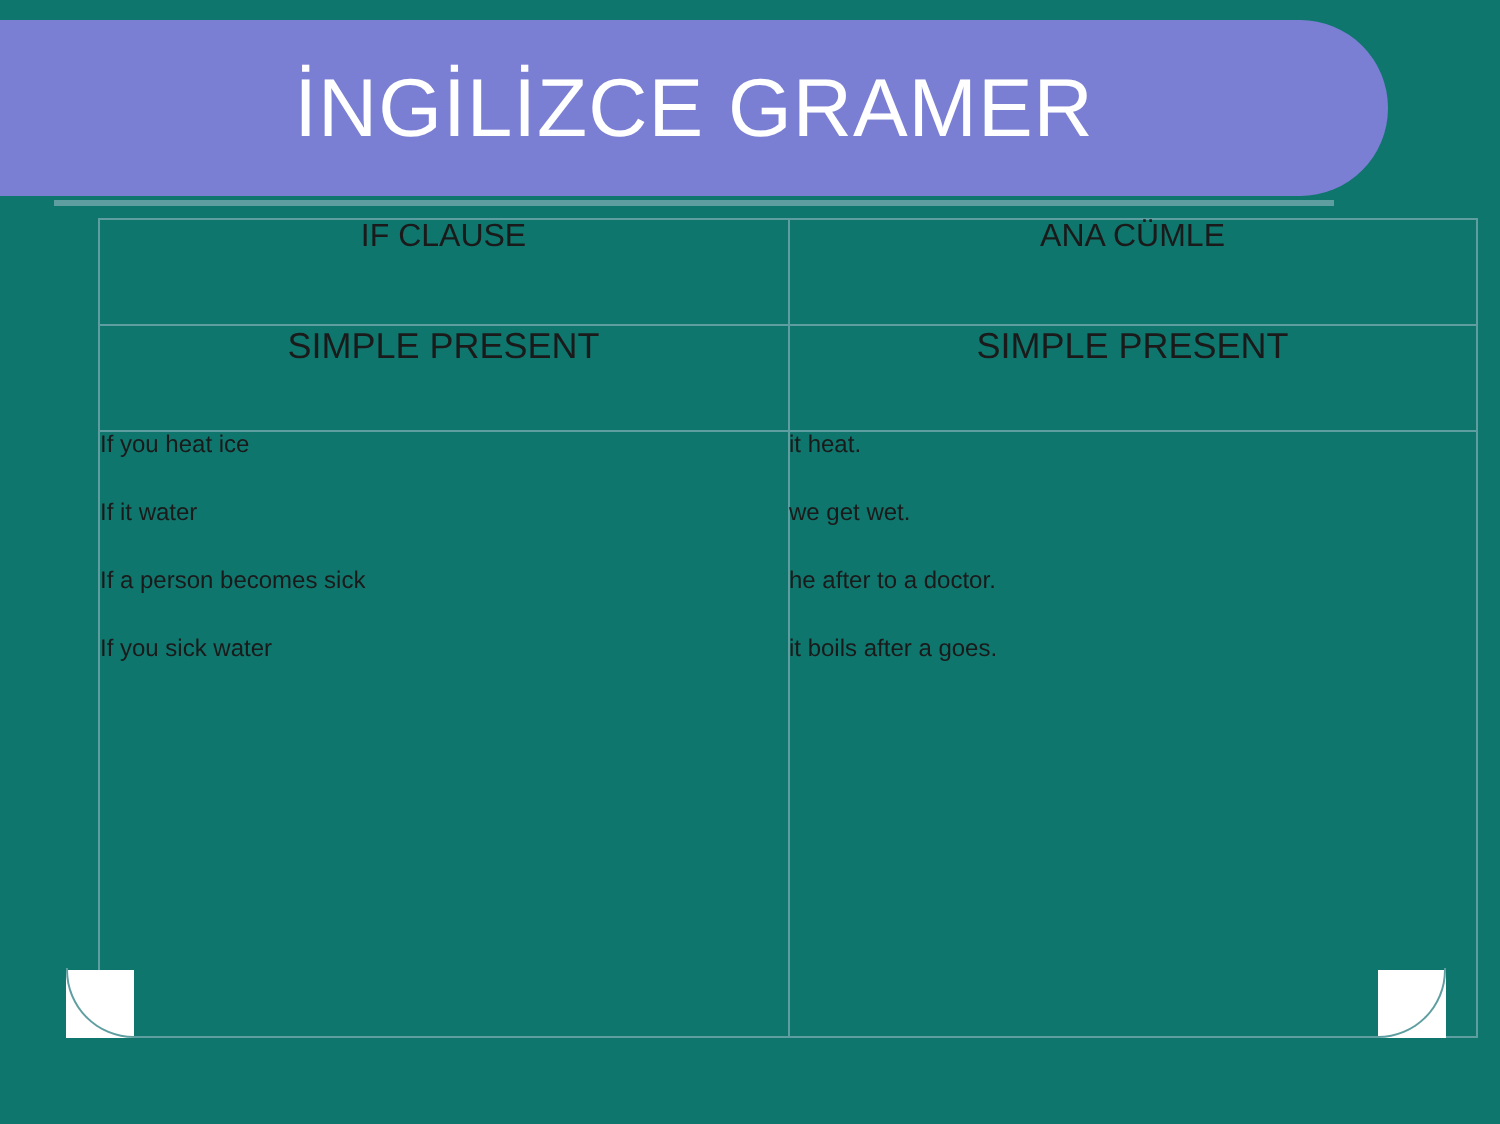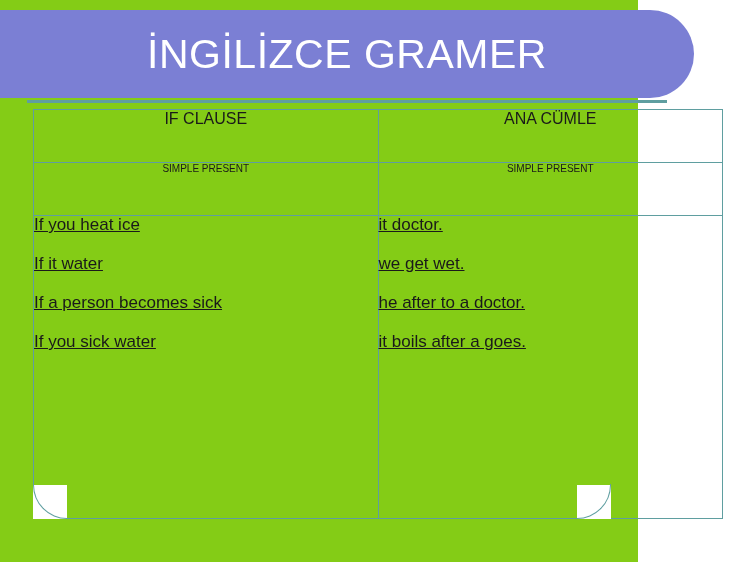--- a/index.html
+++ b/index.html
@@ -9,23 +9,23 @@
   body {
     width: 750px;
     height: 562px;
     background: #ffffff;
     font-family: "Liberation Sans", sans-serif;
     overflow: hidden;
   }
 
   .slide {
     position: relative;
-    width: 638px;
+    width: 750px;
     height: 562px;
-    background: #84cc16;
+    background: #0f766e;
   }
 
   
   .title-banner {
     position: absolute;
     left: 0px;
     top: 10px;
     width: 694px;
     height: 88px;
     background: #7b7fd4;
@@ -57,53 +57,53 @@
     left: 33px;
     top: 109px;
     width: 690px;
     height: 410px;
   }
   .tbl {
     width: 100%;
     height: 100%;
     border-collapse: collapse;
     table-layout: fixed;
+    margin-left: 16px;
   }
   .tbl td {
     border: 1px solid #5f9ea0;
     vertical-align: top;
     padding: 0;
   }
   .hdr {
     text-align: center;
     vertical-align: middle;
     font-size: 16px;
     color: #1a1a1a;
     height: 52px;
   }
   .hdr2 {
     text-align: center;
     vertical-align: middle;
-    font-size: 10px;
+    font-size: 18px;
     color: #1a1a1a;
     height: 52px;
   }
   .body-cell {
     padding: 22px 0 0 14px;
   }
   .body-cell-right {
     padding: 22px 0 0 24px;
   }
   .line {
-    font-size: 17px;
+    font-size: 12px;
     color: #1a1a1a;
     line-height: 1;
     margin-bottom: 22px;
     white-space: nowrap;
-    text-decoration: underline;
   }
 
   
   .corner-mask {
     position: absolute;
     background: #ffffff;
     width: 34px;
     height: 34px;
   }
   .corner-bl { left: 33px; bottom: 43px; }
@@ -147,21 +147,21 @@
         <td class="hdr2">SIMPLE PRESENT</td>
       </tr>
       <tr>
         <td class="body-cell">
           <div class="line">If you heat ice</div>
           <div class="line">If it water</div>
           <div class="line">If a person becomes sick</div>
           <div class="line">If you sick water</div>
         </td>
         <td class="body-cell-right">
-          <div class="line">it doctor.</div>
+          <div class="line">it heat.</div>
           <div class="line">we get wet.</div>
           <div class="line">he after to a doctor.</div>
           <div class="line">it boils after a goes.</div>
         </td>
       </tr>
     </tbody>
       </table>
   </div>
 
   <div class="corner-mask corner-bl"></div>

